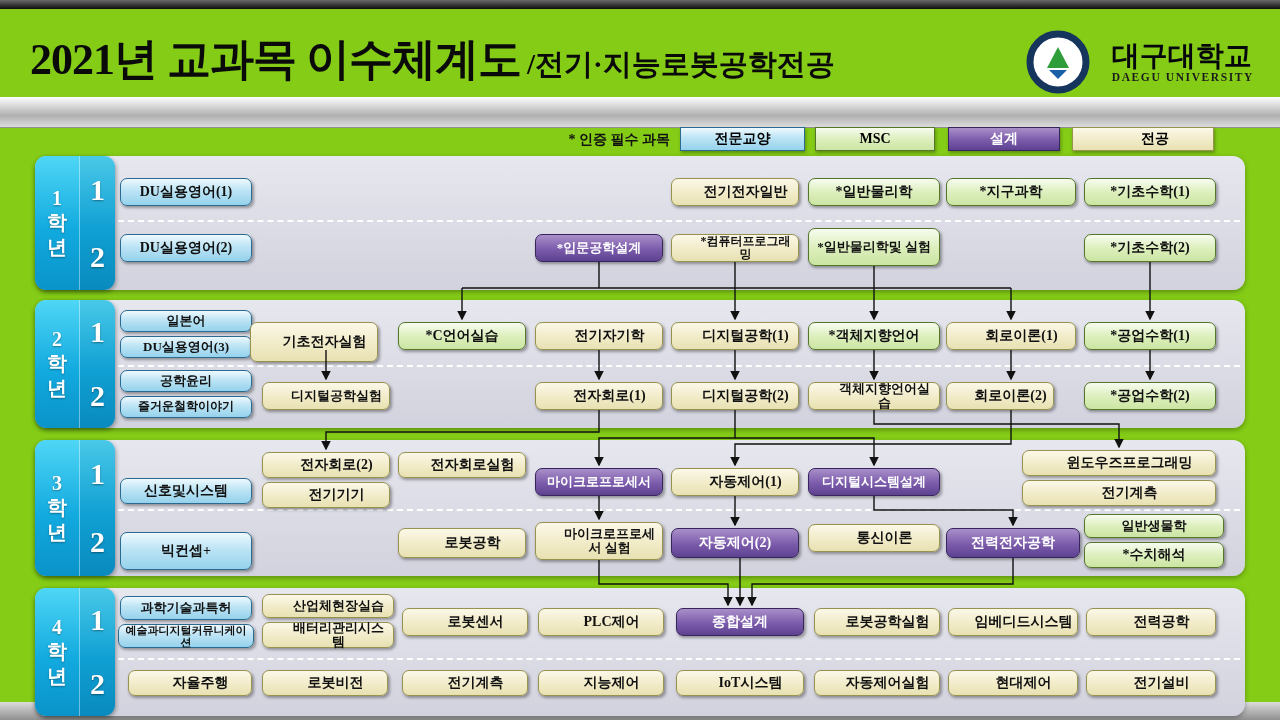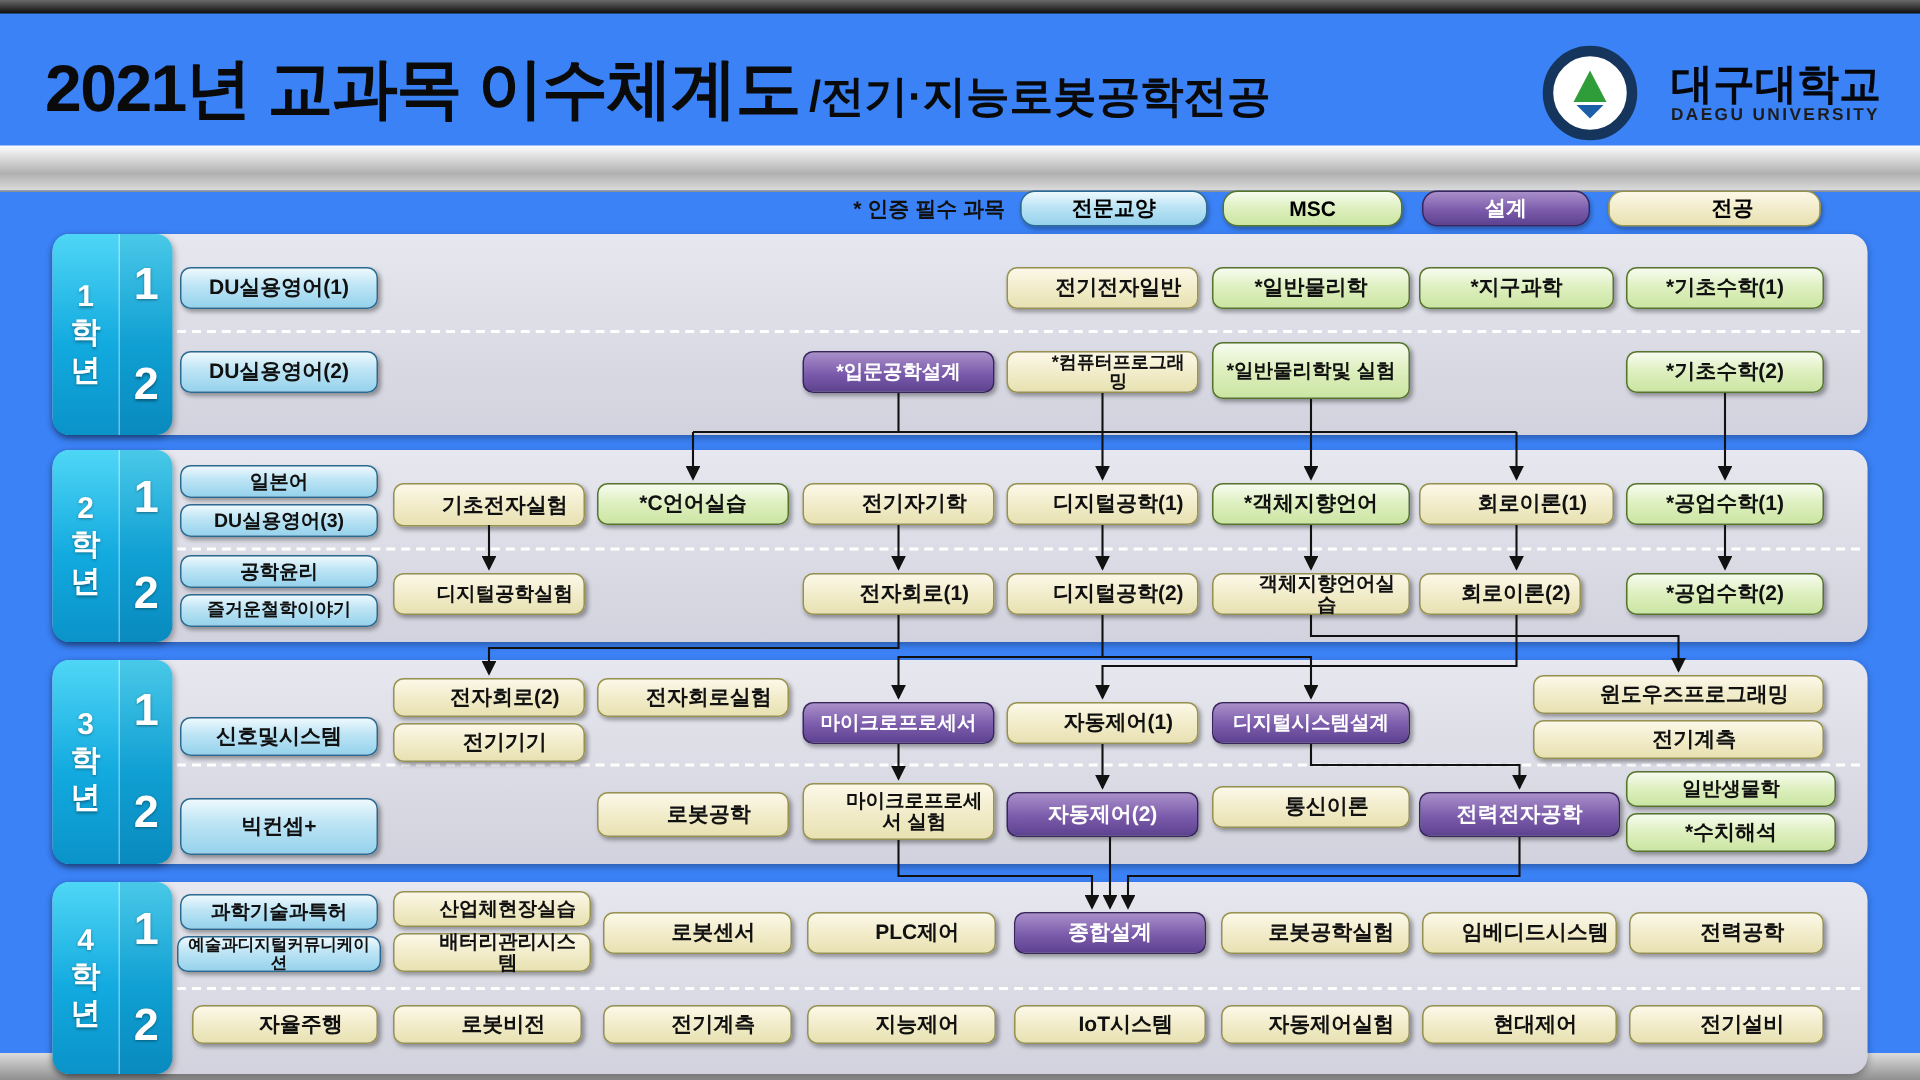--- a/index.html
+++ b/index.html
@@ -1,31 +1,31 @@
 <!DOCTYPE html>
 <html><head>
 <meta charset="utf-8">
 <style>
   html,body{margin:0;padding:0;background:#fff;}
-  #stage{position:relative;width:1280px;height:720px;overflow:hidden;background:#3b82f6;font-family:Liberation Sans, sans-serif;}
+  #stage{position:relative;width:1280px;height:720px;overflow:hidden;background:#84cc16;font-family:Liberation Serif, serif;}
   .abs{position:absolute;}
   
   #top-strip{left:0;top:0;width:1280px;height:9px;background:linear-gradient(180deg,#6a6a6a,#0d0d0d);}
   #header-band{left:0;top:97px;width:1280px;height:30px;background:linear-gradient(180deg,#fefefe 0%,#b0b0b0 62%,#dcdcdc 100%);border-bottom:1px solid #8f8f8f;}
   #footer-band{left:0;top:702px;width:1280px;height:18px;background:linear-gradient(180deg,#dcdcdc,#8f8f8f);z-index:1;}
   
   #title-wrap{left:30px;top:30px;display:flex;align-items:baseline;gap:6px;color:#0a0a0a;white-space:nowrap;}
   #title-main{font-size:44px;font-weight:900;letter-spacing:-1px;}
   #title-sub{font-size:29px;font-weight:800;}
   #logo-wrap{right:26px;top:30px;display:flex;align-items:center;gap:22px;}
   #logo-text-kr{font-size:28px;font-weight:900;color:#05070d;line-height:1.05;}
   #logo-text-en{font-size:11.5px;font-weight:bold;letter-spacing:1.6px;color:#1c1c1c;}
   
   #legend-note{left:525px;top:131px;width:145px;text-align:right;font-size:14px;font-weight:bold;color:#111;}
-  .legend-box{top:127px;height:24px;border-radius:10px;display:flex;align-items:center;justify-content:center;font-size:14px;font-weight:bold;box-shadow:1px 2px 3px rgba(0,0,0,.3);z-index:6;box-sizing:border-box;}
+  .legend-box{top:127px;height:24px;border-radius:0;display:flex;align-items:center;justify-content:center;font-size:14px;font-weight:bold;box-shadow:1px 2px 3px rgba(0,0,0,.3);z-index:6;box-sizing:border-box;}
   
   .panel{left:35px;width:1210px;background:linear-gradient(180deg,#e7e7ef 0%,#d2d2de 100%);border-radius:12px;box-shadow:0 2px 5px rgba(0,0,0,.30);z-index:2;}
   .sem-divider{left:118px;width:1122px;height:0;border-top:2px dashed rgba(255,255,255,.95);z-index:3;}
   
   .grade-tab{left:35px;width:80px;display:flex;background:linear-gradient(180deg,#4fd6f6 0%,#12aadf 55%,#0a93c9 100%);border-radius:11px;color:#fff;z-index:4;box-shadow:1px 2px 4px rgba(0,0,0,.35);}
   .grade-col{width:44px;display:flex;flex-direction:column;align-items:center;justify-content:center;font-size:20px;font-weight:bold;border-right:1px solid rgba(255,255,255,.4);text-shadow:0 1px 2px rgba(0,0,0,.35);}
   .grade-suffix{width:1.1em;word-break:break-all;text-align:center;line-height:1.25;}
   .sem-col{flex:1;display:flex;flex-direction:column;background:rgba(0,30,60,.07);border-radius:0 11px 11px 0;}
   .sem-num{flex:1;display:flex;align-items:center;justify-content:center;font-size:30px;font-weight:900;text-shadow:0 1px 2px rgba(0,0,0,.4);}
   
@@ -126,21 +126,21 @@
   <div class="course msc" style="left:1084px;top:178px;width:132px;height:28px">*기초수학(1)</div>
 
   <div class="course gen" style="left:120px;top:234px;width:132px;height:28px">DU실용영어(2)</div>
   <div class="course design fs13" style="left:535px;top:234px;width:128px;height:28px">*입문공학설계</div>
   <div class="course major fs12" style="left:671px;top:234px;width:128px;height:28px">*컴퓨터프로그래밍</div>
   <div class="course msc fs13" style="left:808px;top:228px;width:132px;height:38px">*일반물리학및 실험</div>
   <div class="course msc" style="left:1084px;top:234px;width:132px;height:28px">*기초수학(2)</div>
 
   <div class="course gen fs13" style="left:120px;top:310px;width:132px;height:22px">일본어</div>
   <div class="course gen fs13" style="left:120px;top:336px;width:132px;height:22px">DU실용영어(3)</div>
-  <div class="course major" style="left:262px;top:322px;width:128px;height:29px">기초전자실험</div>
+  <div class="course major" style="left:250px;top:322px;width:128px;height:40px">기초전자실험</div>
   <div class="course msc" style="left:398px;top:322px;width:128px;height:28px">*C언어실습</div>
   <div class="course major" style="left:535px;top:322px;width:128px;height:28px">전기자기학</div>
   <div class="course major" style="left:671px;top:322px;width:128px;height:28px">디지털공학(1)</div>
   <div class="course msc" style="left:808px;top:322px;width:132px;height:28px">*객체지향언어</div>
   <div class="course major" style="left:946px;top:322px;width:130px;height:28px">회로이론(1)</div>
   <div class="course msc" style="left:1084px;top:322px;width:132px;height:28px">*공업수학(1)</div>
 
   <div class="course gen fs13" style="left:120px;top:370px;width:132px;height:22px">공학윤리</div>
   <div class="course gen fs12" style="left:120px;top:396px;width:132px;height:22px">즐거운철학이야기</div>
   <div class="course major fs13" style="left:262px;top:382px;width:128px;height:28px">디지털공학실험</div>

